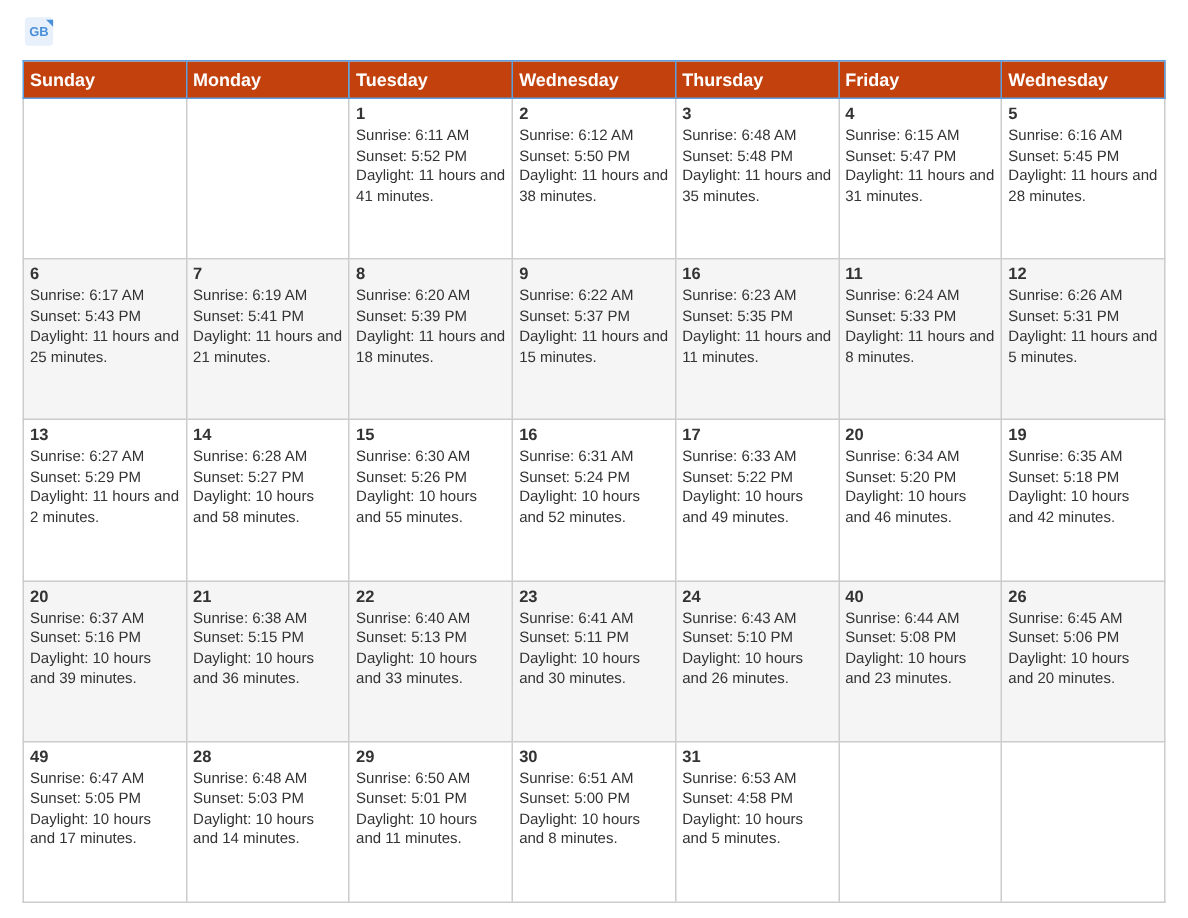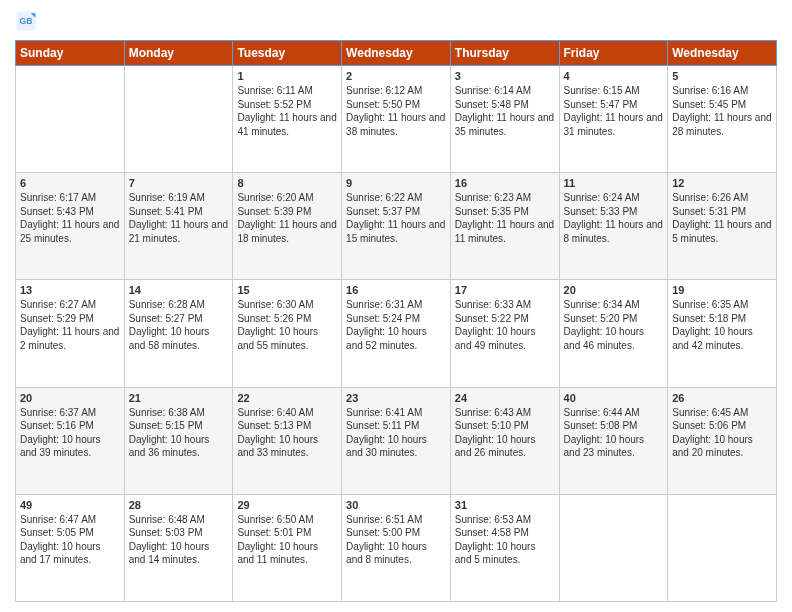--- a/index.html
+++ b/index.html
@@ -139,21 +139,21 @@
 Daylight: 11 hours and 41 minutes.</div>
           </td>
           <td>
             <span class="day-num">2</span>
             <div class="cell-info">Sunrise: 6:12 AM
 Sunset: 5:50 PM
 Daylight: 11 hours and 38 minutes.</div>
           </td>
           <td>
             <span class="day-num">3</span>
-            <div class="cell-info">Sunrise: 6:14 AM
+            <div class="cell-info">Sunrise: 6:48 AM
 Sunset: 5:48 PM
 Daylight: 11 hours and 35 minutes.</div>
           </td>
           <td>
             <span class="day-num">4</span>
             <div class="cell-info">Sunrise: 6:15 AM
 Sunset: 5:47 PM
 Daylight: 11 hours and 31 minutes.</div>
           </td>
           <td>

